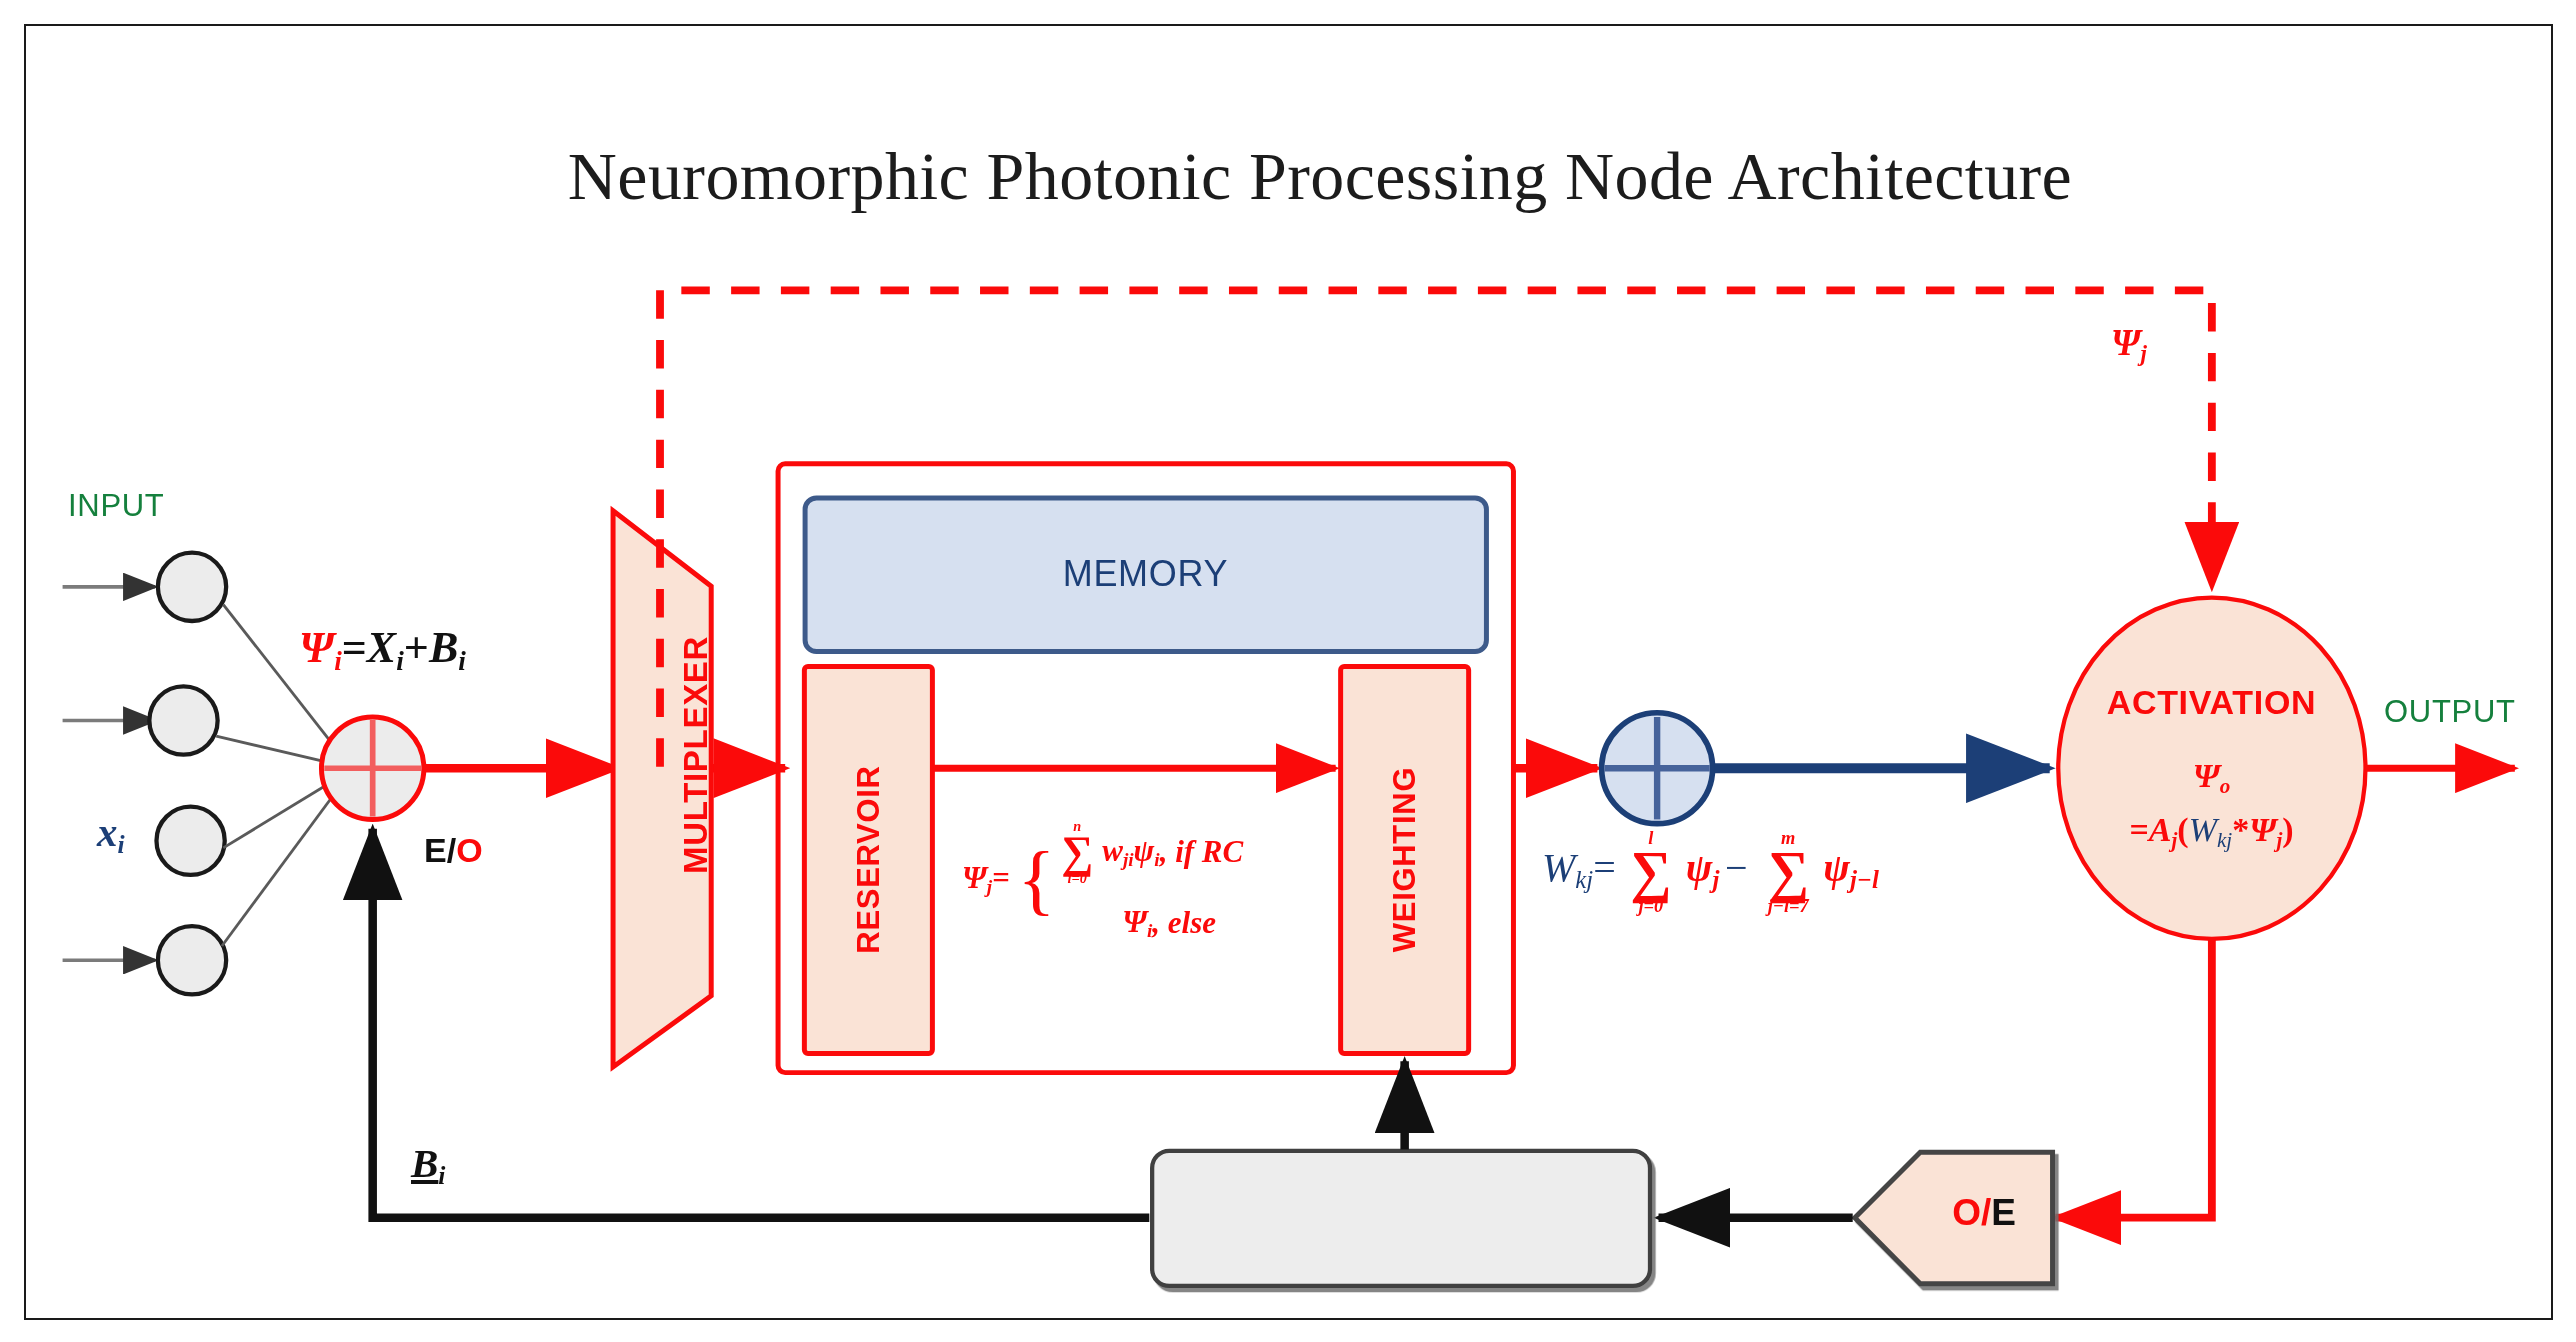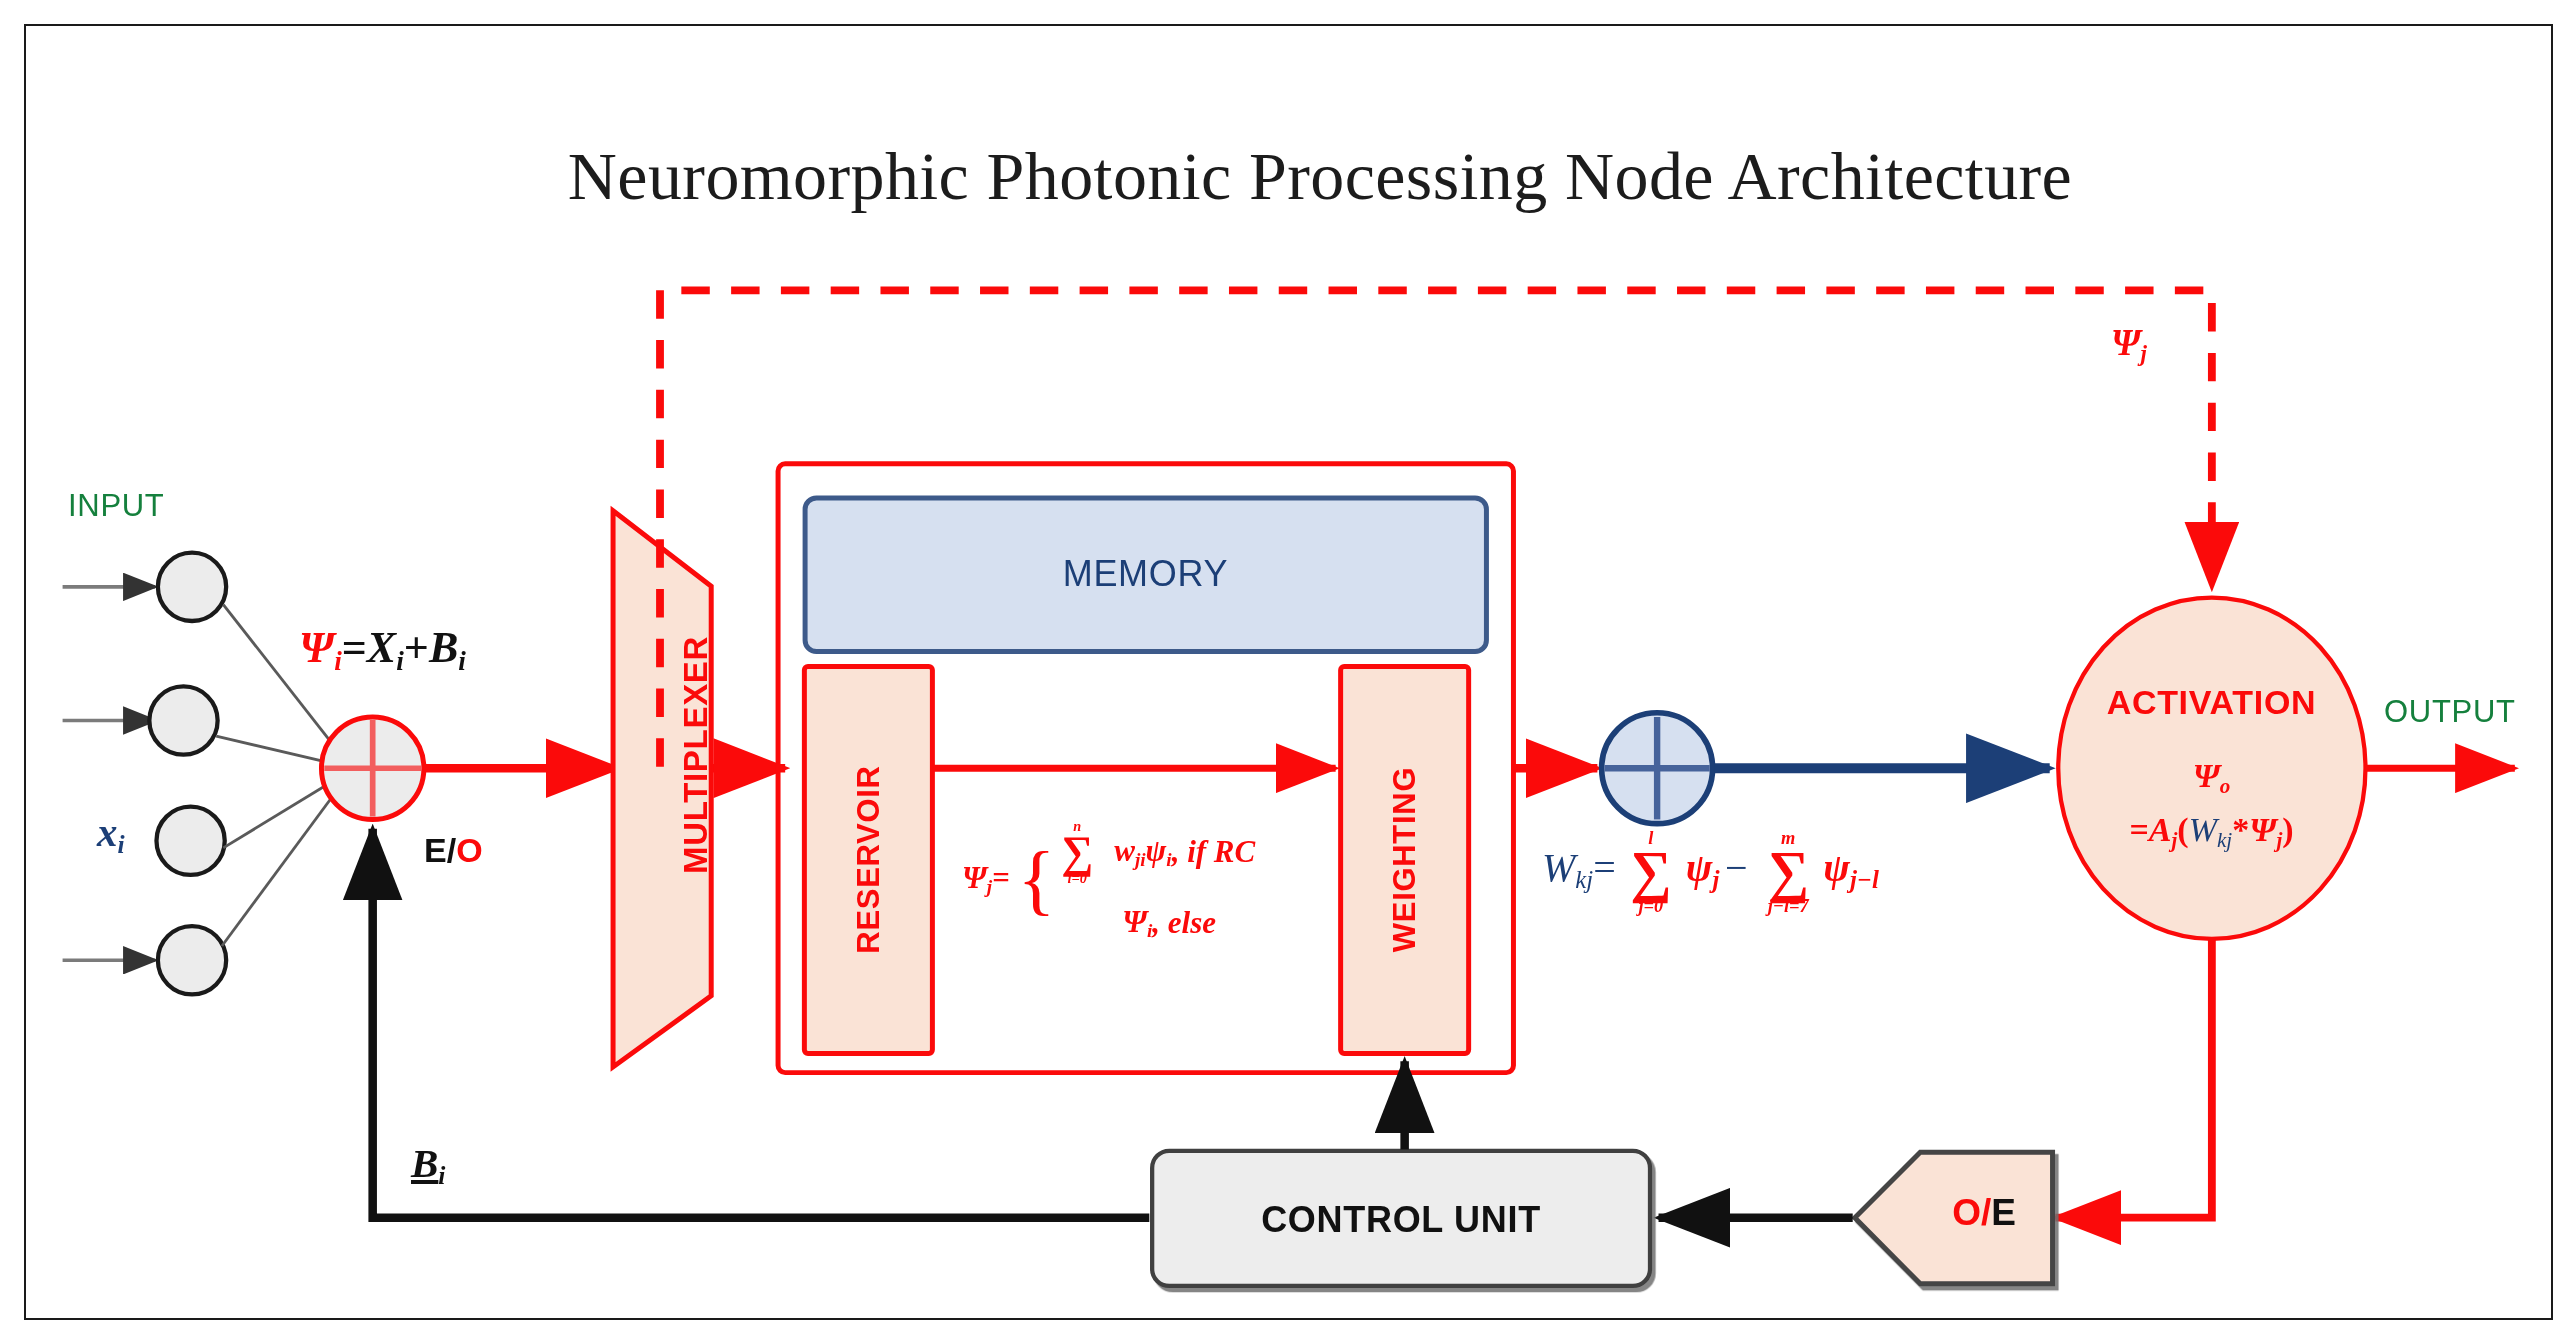--- a/index.html
+++ b/index.html
@@ -156,21 +156,21 @@
     <span><span>Ψ</span><sub>j</sub></span><span style="font-style:normal;">=</span>
     <span class="cases">
       <span class="brace">{</span>
       <span class="caselines">
         <span class="caserow">
           <span class="sumwrap">
             <span class="lim">n</span>
             <span class="sigma">∑</span>
             <span class="lim">i=0</span>
           </span>
-          <span style="margin-left:21px;"><span>w</span><sub>ji</sub></span>
+          <span style="margin-left:9px;"><span>w</span><sub>ji</sub></span>
             <span><span>ψ</span><sub>i</sub></span>
             <span>, if RC</span>
         </span>
         <span class="caserow" style="padding-left:61px;">
           <span><span>Ψ</span><sub>i</sub></span>
             <span>, else</span>
         </span>
       </span>
     </span>
   </div>
@@ -196,18 +196,17 @@
 
   <div class="lbl redtxt ctr" style="left:2058px;top:683px;width:307px;font-size:34px;letter-spacing:0.7px;">ACTIVATION</div>
 
   <div class="lbl mathser ctr" style="left:2051px;top:754px;width:321px;font-size:34px;line-height:44px;">
     <div class="redtxt"><span>Ψ</span><sub>o</sub></div>
     <div><span class="redtxt" style="font-style:normal;">=</span><span class="redtxt"><span>A</span><sub>j</sub></span><span class="redtxt" style="font-style:normal;">(</span><span class="navytxt"><span>W</span><sub>kj</sub></span><span class="redtxt" style="font-style:normal;">*</span><span class="redtxt"><span>Ψ</span><sub>j</sub></span><span class="redtxt" style="font-style:normal;">)</span></div>
   </div>
 
   <div class="lbl brown" style="left:2384px;top:694px;">OUTPUT</div>
 
-  <div class="lbl blacktxt ctr" style="left:1152px;top:1199px;width:498px;font-size:36px;letter-spacing:0.7px;">CONTROL UNIT</div>
 
   <div class="lbl" style="left:1920px;top:1192px;width:128px;text-align:center;font-size:37px;font-weight:bold;"><span class="redtxt">O/</span><span class="blacktxt">E</span></div>
 
 </div>
 
 
 </body></html>

